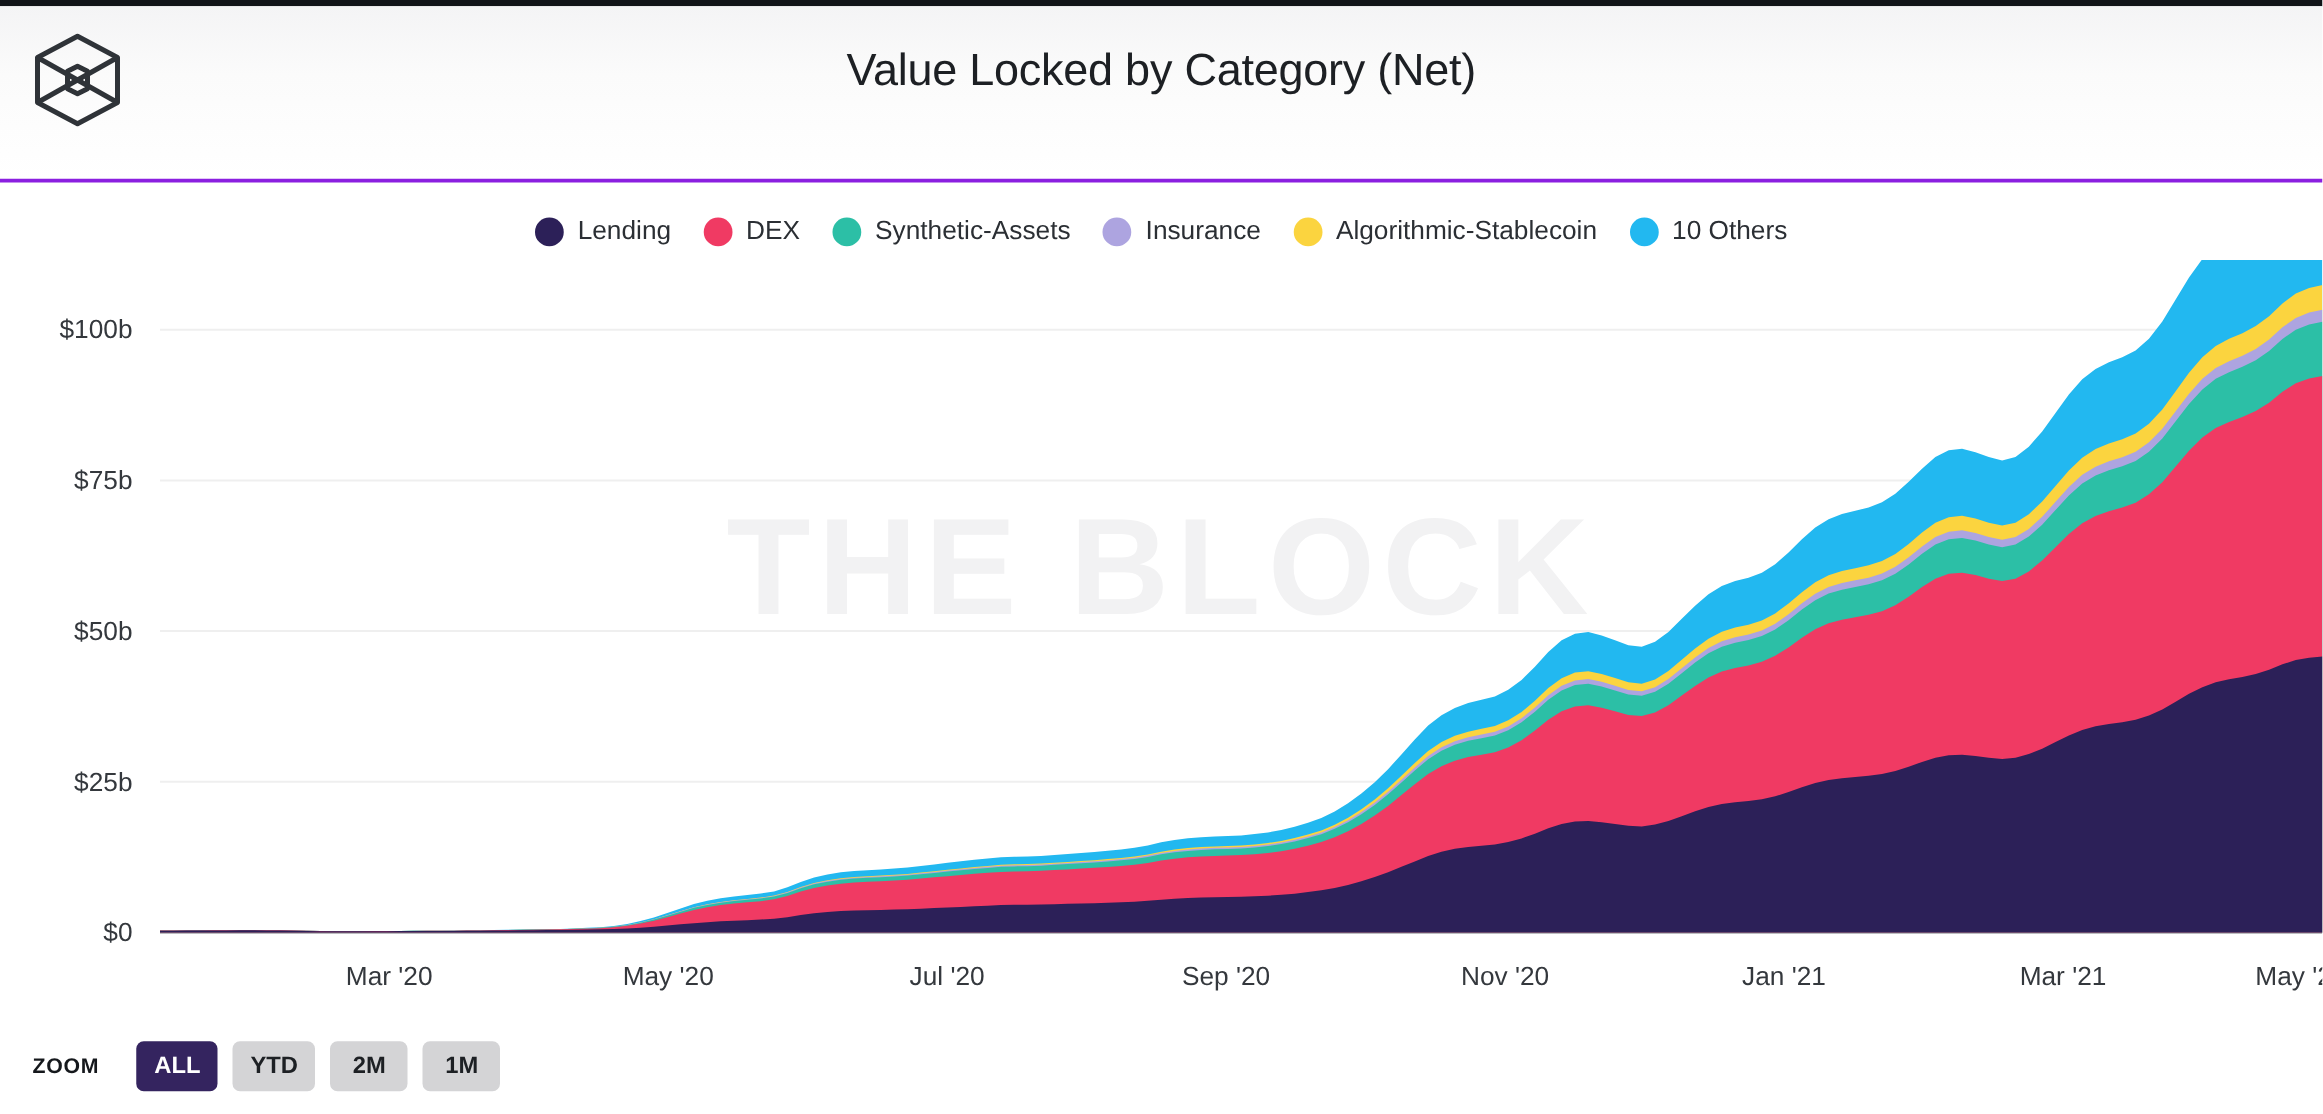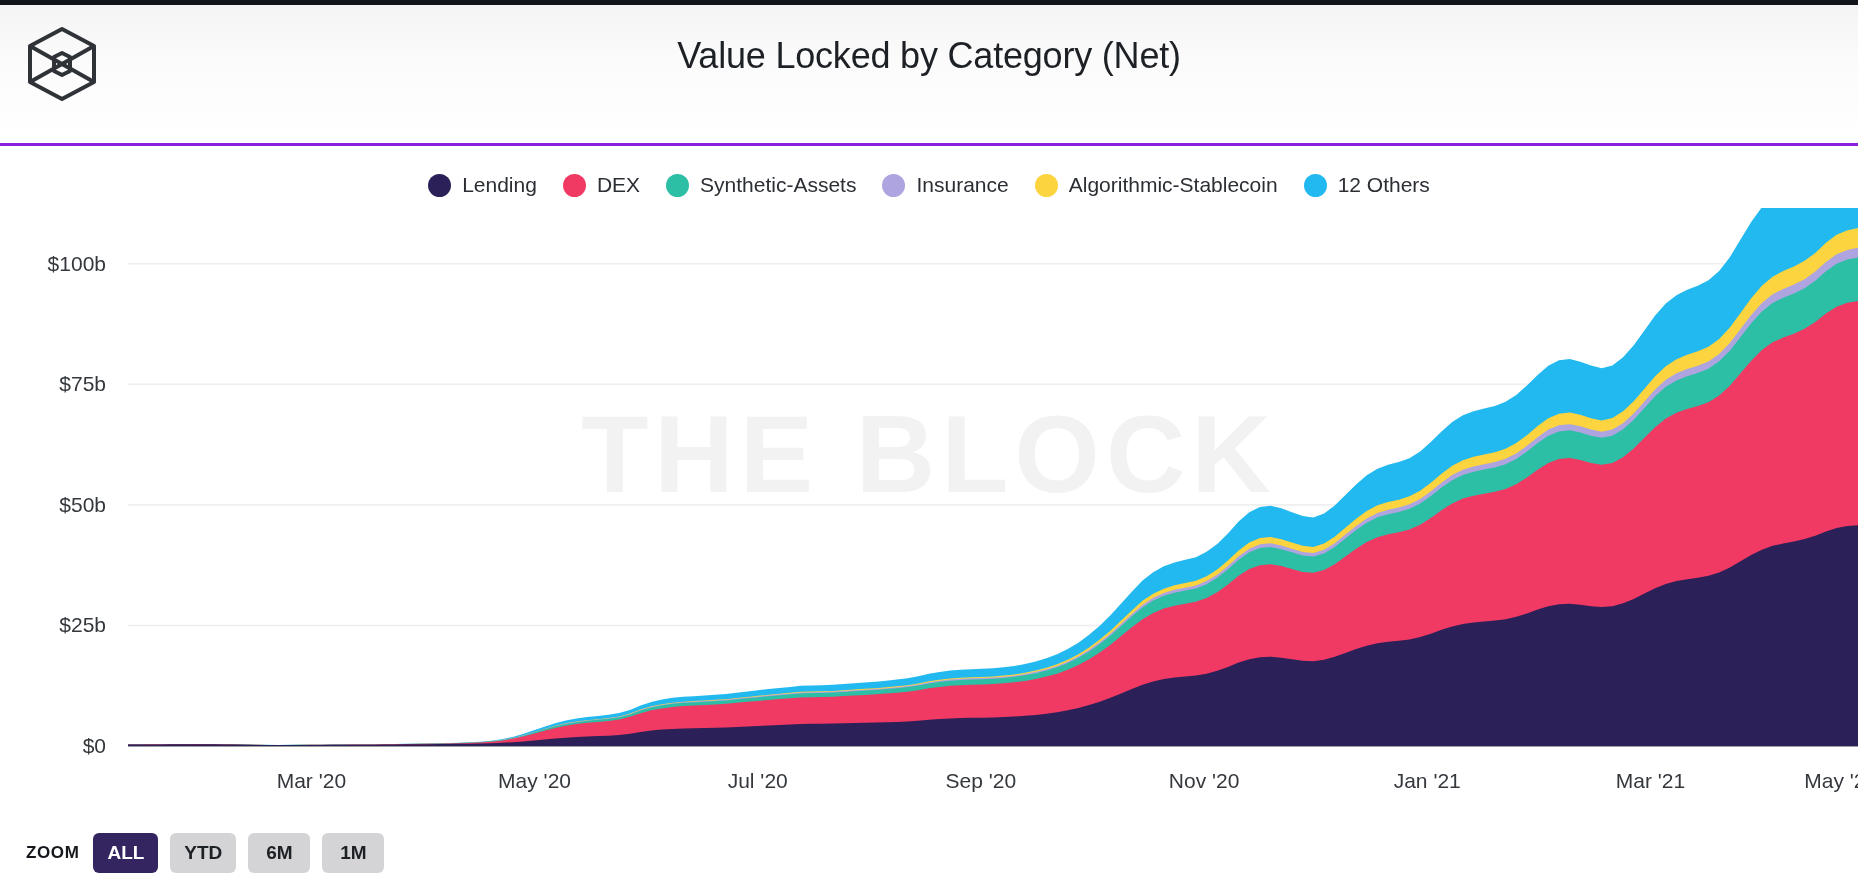--- a/index.html
+++ b/index.html
@@ -116,21 +116,21 @@
     display: flex;
     align-items: center;
     gap: 12px;
     margin-top: 16px;
   }
   .zoom-label {
     font-size: 17px;
     font-weight: 700;
     color: #15181c;
     letter-spacing: 0.6px;
-    margin-right: 2px;
+    margin-right: 18px;
   }
   .zoom-btn {
     min-width: 62px;
     height: 40px;
     border-radius: 6px;
     background: #d4d4d6;
     color: #1d2024;
     font-size: 19px;
     font-weight: 700;
     display: flex;
@@ -180,21 +180,21 @@
       <div class="legend-item">
         <span class="legend-dot" style="background: rgb(173, 164, 224);"></span>
         <span class="legend-label">Insurance</span>
       </div>
       <div class="legend-item">
         <span class="legend-dot" style="background: rgb(251, 212, 63);"></span>
         <span class="legend-label">Algorithmic-Stablecoin</span>
       </div>
       <div class="legend-item">
         <span class="legend-dot" style="background: rgb(34, 184, 240);"></span>
-        <span class="legend-label">12 Others</span>
+        <span class="legend-label">10 Others</span>
       </div>
     </div>
 
   <div class="chart-wrap">
     <div class="watermark">THE BLOCK</div>
     <svg id="chart-svg" viewBox="0 0 1858 620" preserveAspectRatio="none">
       <g id="gridlines">
           <line x1="128" x2="1858" y1="538" y2="538" stroke="#7a7d82" stroke-width="1.6"></line>
           <line x1="128" x2="1858" y1="417.4392523364486" y2="417.4392523364486" stroke="#efefef" stroke-width="1.6"></line>
           <line x1="128" x2="1858" y1="296.8785046728972" y2="296.8785046728972" stroke="#efefef" stroke-width="1.6"></line>
@@ -228,19 +228,19 @@
         </g>
     </svg>
   </div>
 
   <div class="footer">
     <div class="zoom-block">
       <span class="zoom-label">ZOOM</span>
       <div id="zoom-buttons" style="display:flex; gap:12px;">
           <button class="zoom-btn active">ALL</button>
           <button class="zoom-btn">YTD</button>
-          <button class="zoom-btn">6M</button>
+          <button class="zoom-btn">2M</button>
           <button class="zoom-btn">1M</button>
         </div>
     </div>
   </div>
 
 </div>
 
 </body></html>

